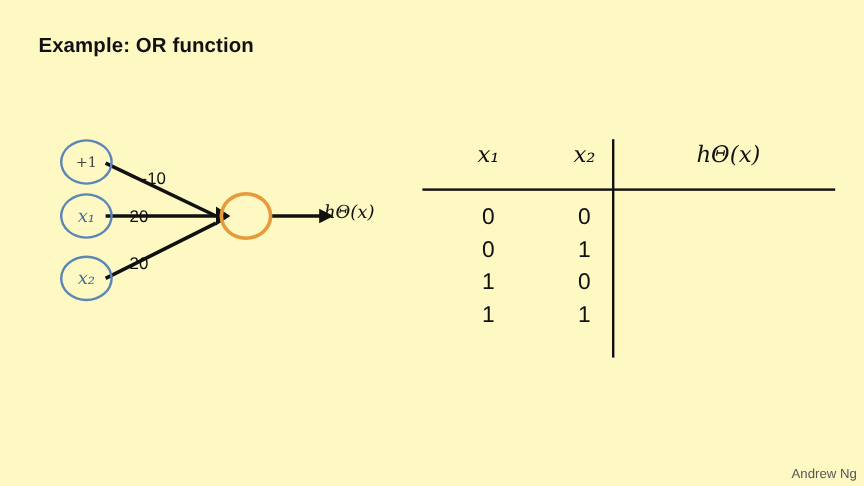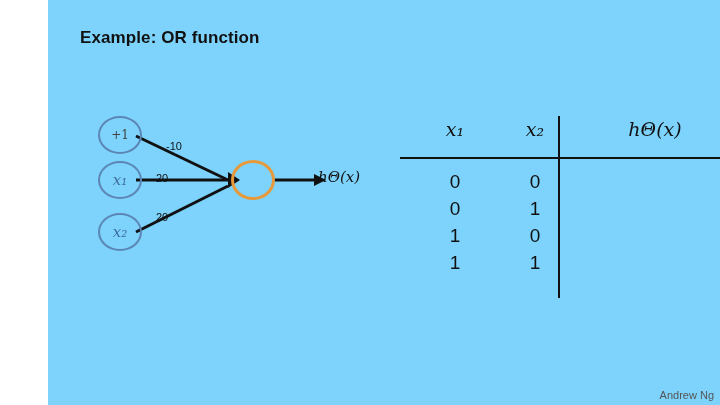--- a/index.html
+++ b/index.html
@@ -10,22 +10,21 @@
   body {
     width: 720px;
     height: 405px;
     position: relative;
     font-family: "Liberation Sans", sans-serif;
     overflow: hidden;
   }
   .slide {
     position: absolute;
     inset: 0;
-    background: #7dd3fc;
-    margin-left: 48px;
+    background: #fef9c3;
   }
   .title {
     position: absolute;
     left: 32px;
     top: 28px;
     font-size: 17px;
     font-weight: bold;
     color: #111111;
     letter-spacing: 0.1px;
   }
@@ -62,21 +61,21 @@
     font-size: 15px;
     color: #3f6f9f;
   }
   .node-label.bias {
     font-size: 12px;
     color: #444444;
     font-style: normal;
   }
   .wlabel {
     position: absolute;
-    font-size: 11px;
+    font-size: 14px;
     color: #111111;
     font-family: "Liberation Sans", sans-serif;
   }
   .hout {
     position: absolute;
     font-family: "DejaVu Serif", serif;
     font-style: italic;
     font-size: 15px;
     color: #111111;
   }

